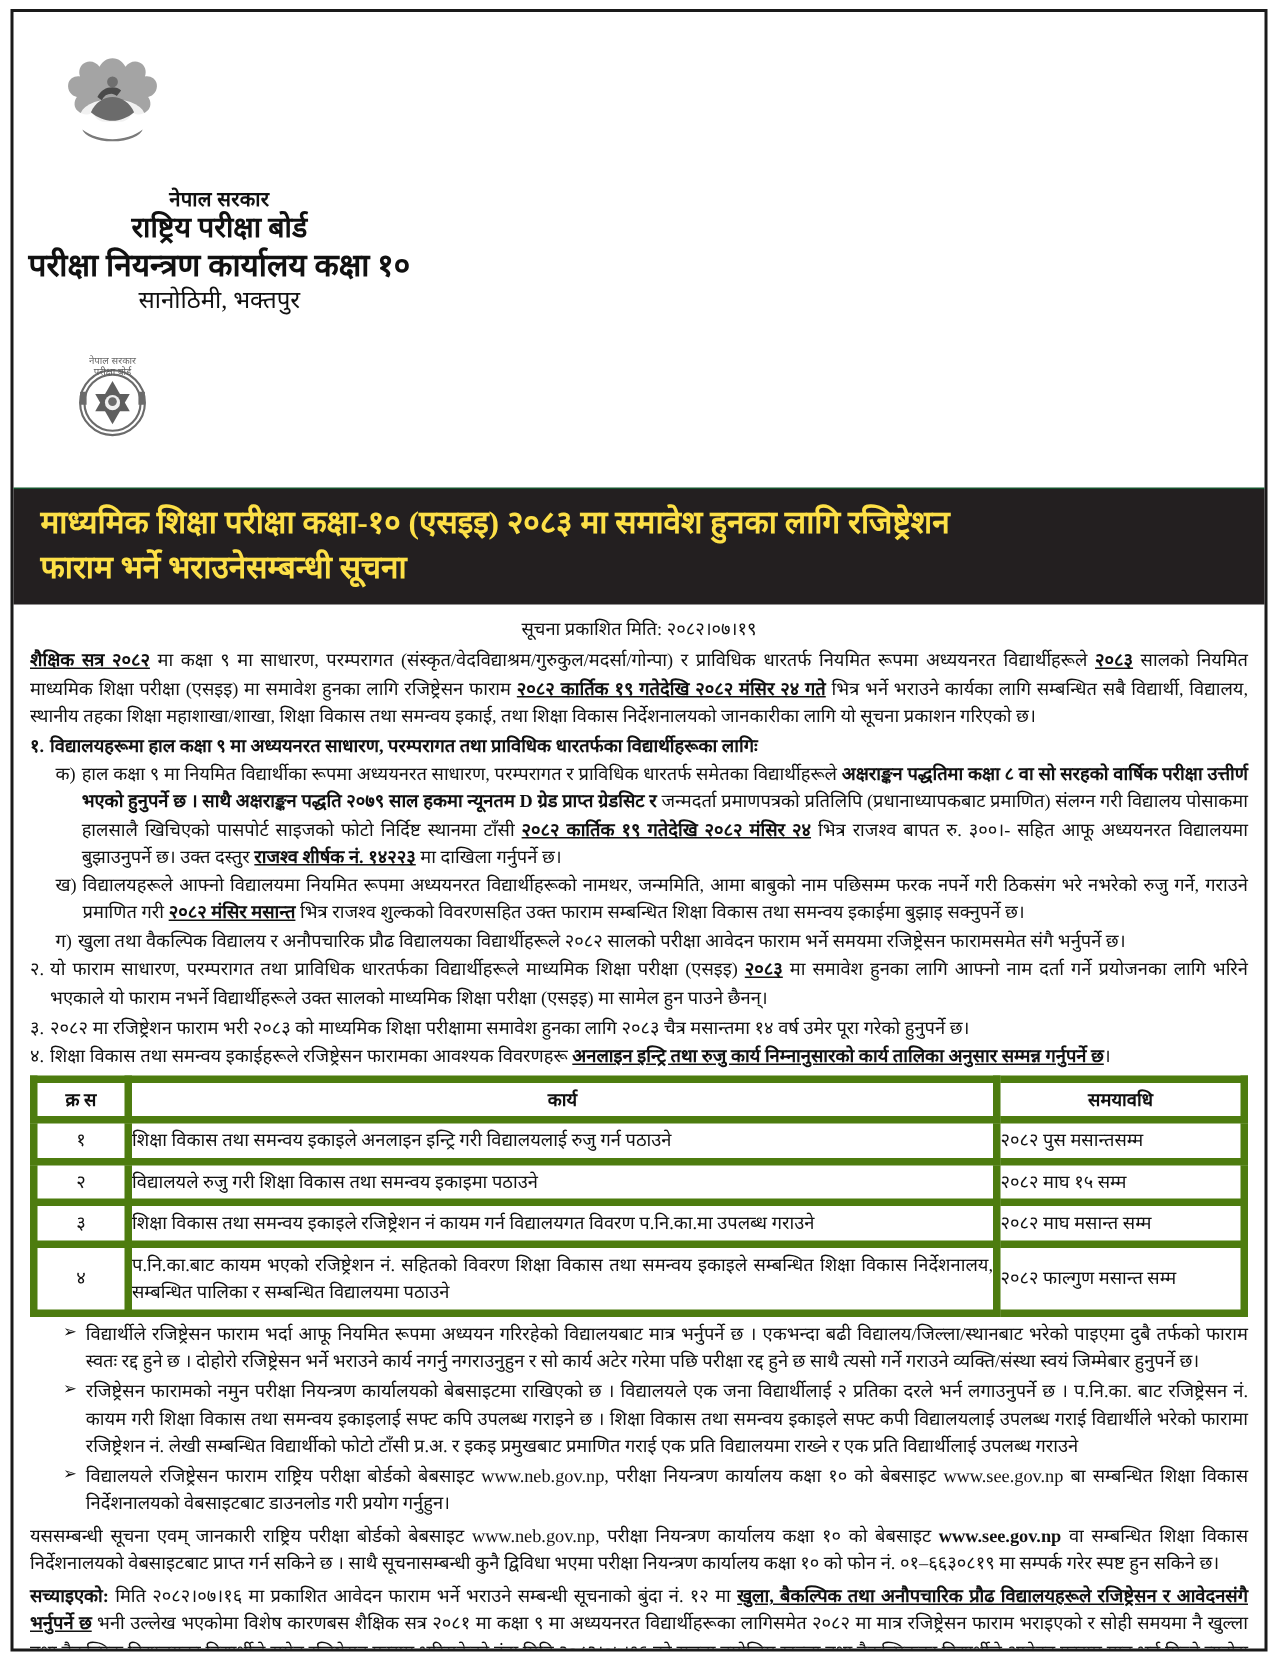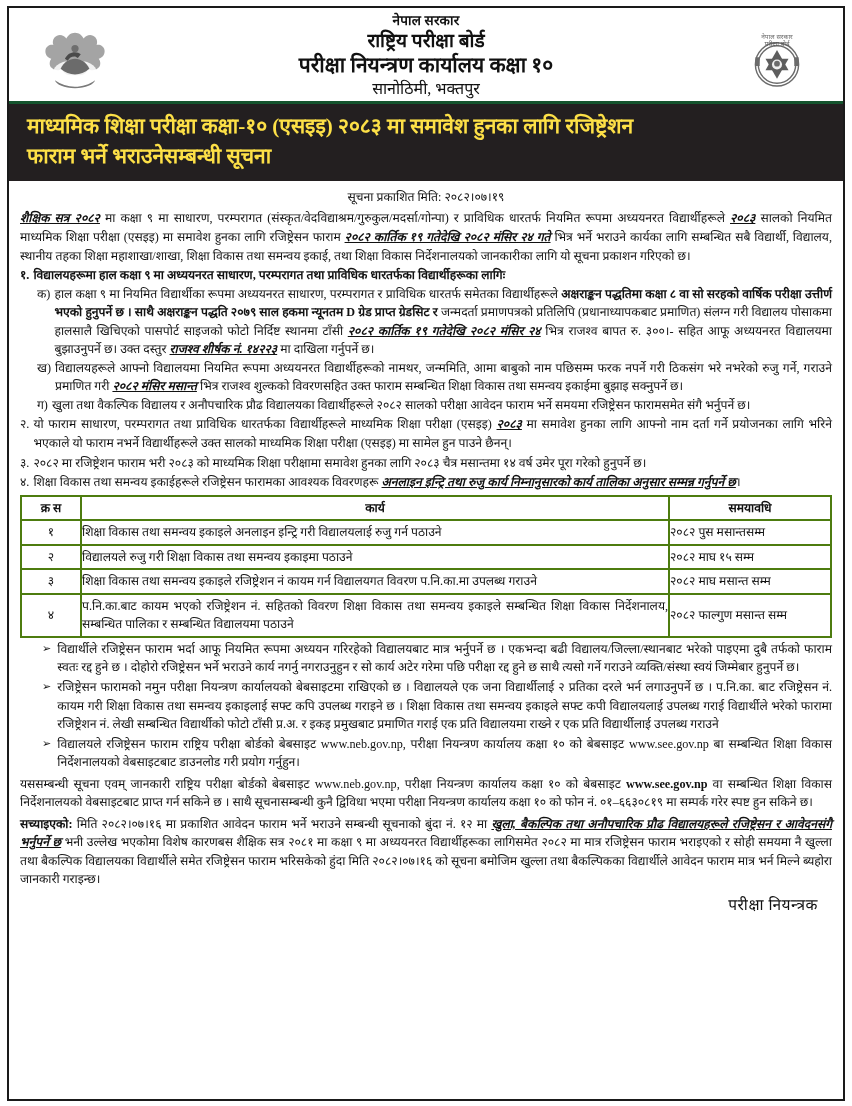--- a/index.html
+++ b/index.html
@@ -18,24 +18,25 @@
   .frame{
     box-sizing:border-box;
     width:100%;height:100%;
     border:2px solid #1a1a1a;
     display:flex;flex-direction:column;
     background:#fff;
   }
 
   
   .masthead{
-    display:flex;align-items:flex-end;
+    display:flex;align-items:flex-start;
     padding:5px 10px 2px 10px;
-    border-bottom:3px solid #14532d;
+    border-bottom:1px solid #14532d;
     min-height:86px;
+    flex-direction:column;
   }
   .crest{width:112px;flex:0 0 112px;display:flex;justify-content:center;align-items:center;}
   .crest-r{width:112px;flex:0 0 112px;display:flex;justify-content:center;align-items:center;}
   .masthead-mid{flex:1;text-align:center;line-height:1.18;}
   .org-line1{font-size:13.5px;font-weight:700;letter-spacing:.2px;}
   .org-line2{font-size:19px;font-weight:700;margin-top:1px;}
   .org-line3{font-size:21px;font-weight:700;margin-top:1px;}
   .org-line4{font-size:16px;margin-top:2px;}
 
   
@@ -51,41 +52,41 @@
   
   .body{
     flex:1;
     padding:5px 11px 4px 11px;
     font-size:12.2px;
     line-height:1.52;
     overflow:hidden;
   }
   .pubdate{text-align:center;font-size:12.2px;margin:2px 0 3px 0;}
   p{margin:0 0 1px 0;text-align:justify;text-justify:inter-word;}
-  .u{text-decoration:underline;font-weight:700;font-style:italic;}
+  .u{text-decoration:underline;font-weight:700;}
   .b{font-weight:700;}
   .intro{text-align:justify;}
 
   .num-item{display:flex;gap:4px;margin-top:1px;}
   .num-item .n{flex:0 0 auto;}
   .num-item .t{flex:1;text-align:justify;}
 
   .sub-item{display:flex;gap:4px;margin-top:0px;padding-left:17px;}
   .sub-item .n{flex:0 0 auto;}
   .sub-item .t{flex:1;text-align:justify;}
 
   
   table.sched{
     width:100%;
     border-collapse:collapse;
     margin:3px 0 2px 0;
     font-size:12.2px;
   }
   table.sched th,table.sched td{
-    border:2px solid #4d7c0f;
+    border:5px solid #4d7c0f;
     padding:2px 0;
     vertical-align:middle;
   }
   table.sched th{font-weight:700;text-align:center;}
   .col-sn{width:58px;text-align:center;}
   .col-task{text-align:justify;}
   .col-time{width:160px;}
 
   
   .note-head{font-weight:700;text-decoration:underline;margin-top:1px;font-size:12.6px;}

